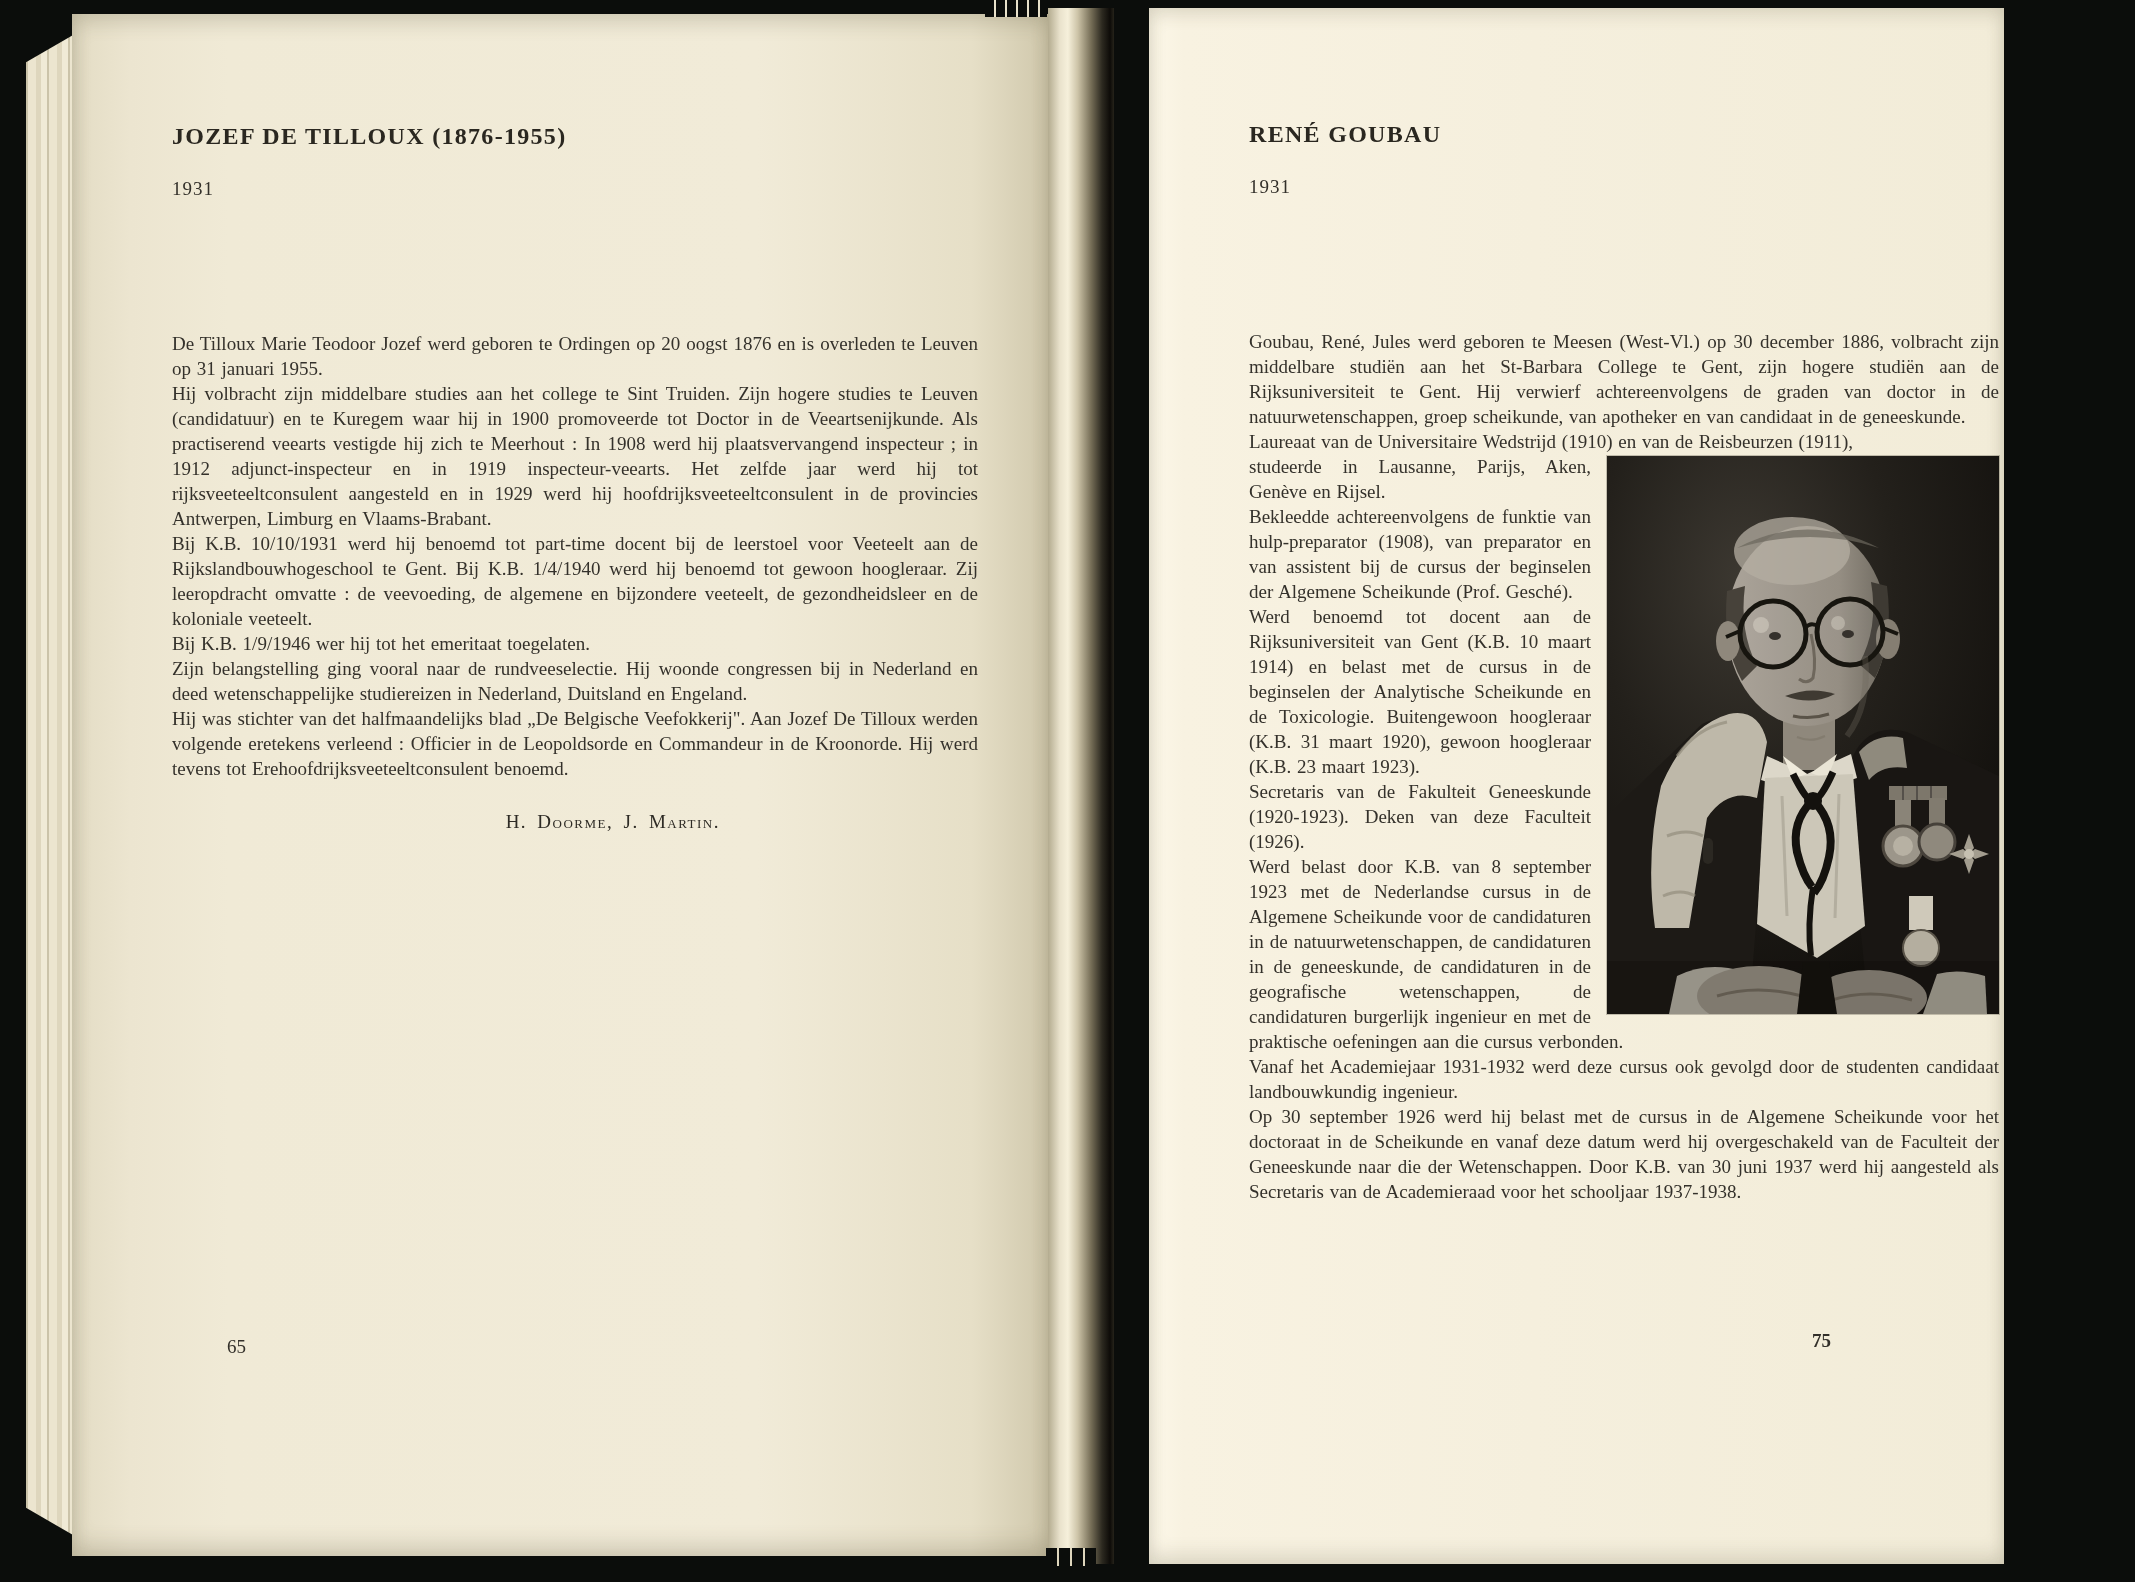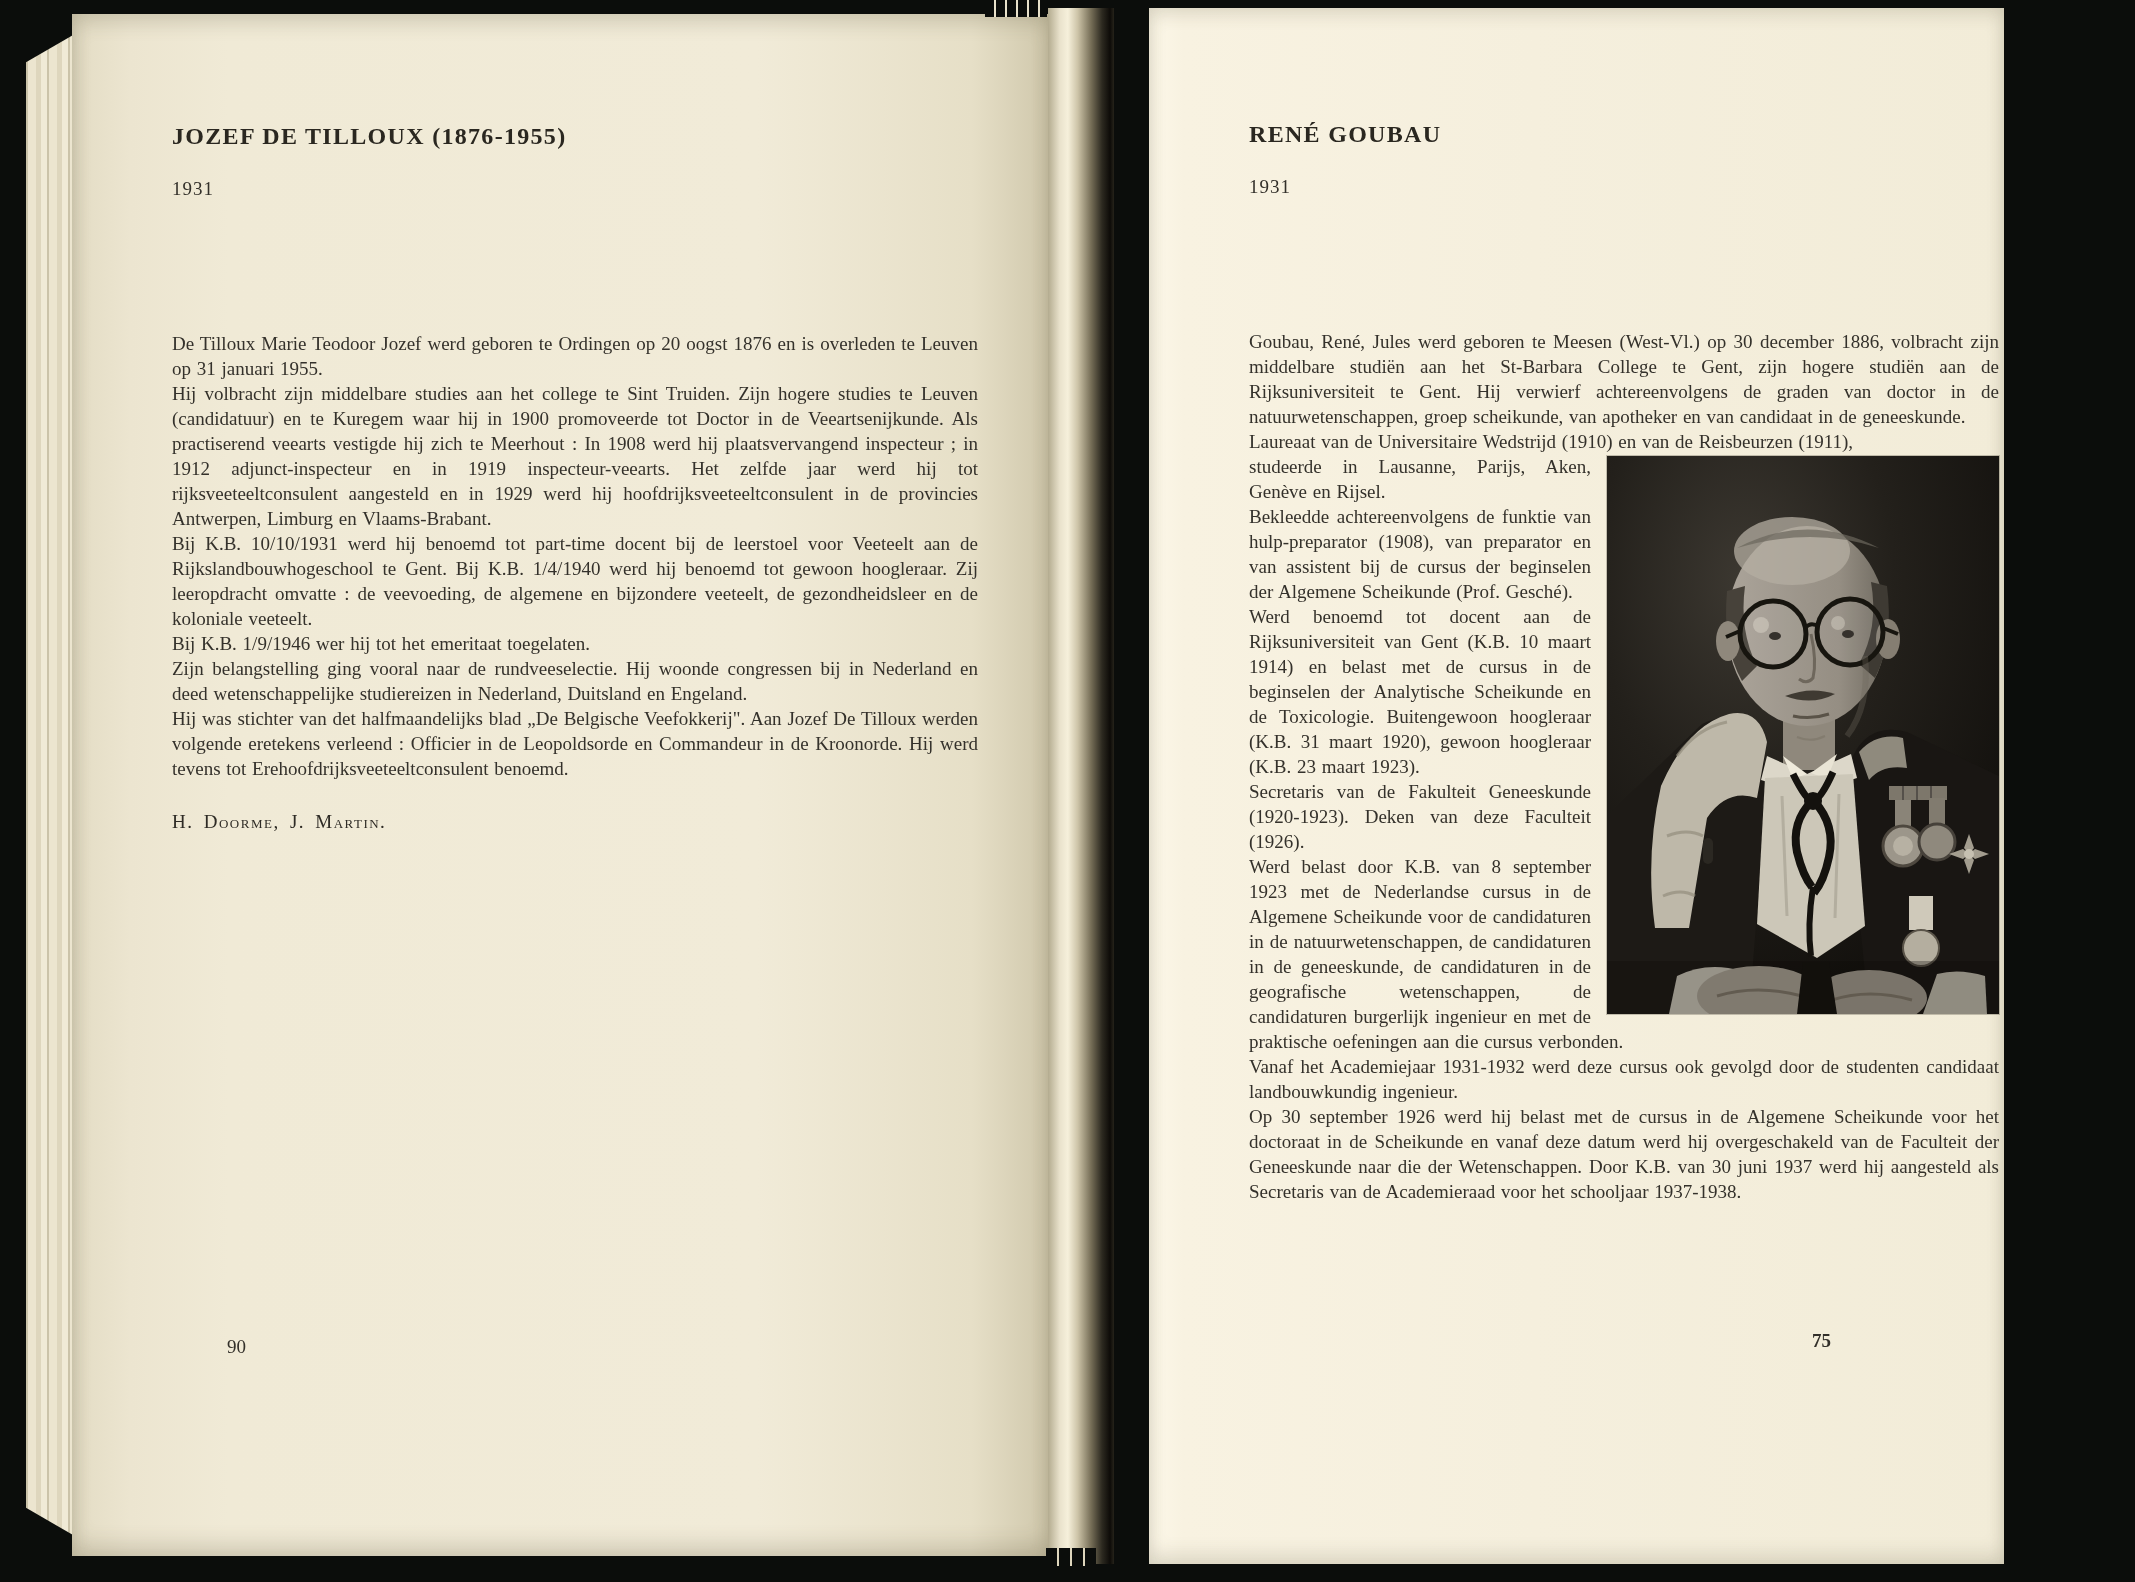--- a/index.html
+++ b/index.html
@@ -50,21 +50,21 @@
   .year {
     margin-top:26px; font-size:19px; letter-spacing:1px;
     color:#33302a; line-height:25px;
   }
   .body-text {
     margin-top:130px; font-size:19px; line-height:25px; text-align:justify;
     color:#34312b; word-spacing:1px;font-family:Liberation Serif, serif;
   }
   .body-text p { margin:0; }
   .signature {
-    margin-top:30px; font-size:19px; color:#2e2b25; text-align:left;
+    margin-top:30px; font-size:19px; color:#2e2b25; text-align:right;
     padding-right:258px; font-variant:small-caps; letter-spacing:1.5px;
     word-spacing:4px;
   }
   .pagenum { position:absolute; font-size:19px; color:#33302a; }
   .pagenum.pl { left:155px; top:1322px; }
   .pagenum.pr { right:173px; top:1322px;font-weight:bold; }
   figure.photo {
     float:right; width:392px; height:558px; margin:2px 0 12px 16px;
     padding:0; background:#131110; box-shadow:0 0 0 1px rgba(40,35,25,0.25);
   }
@@ -84,21 +84,21 @@
       <div class="body-text">
         <p>De Tilloux Marie Teodoor Jozef werd geboren te Ordingen op 20 oogst 1876 en is overleden te Leuven op 31 januari 1955.</p>
         <p>Hij volbracht zijn middelbare studies aan het college te Sint Truiden. Zijn hogere studies te Leuven (candidatuur) en te Kuregem waar hij in 1900 promoveerde tot Doctor in de Veeartsenijkunde. Als practiserend veearts vestigde hij zich te Meerhout : In 1908 werd hij plaatsvervangend inspecteur ; in 1912 adjunct-inspecteur en in 1919 inspecteur-veearts. Het zelfde jaar werd hij tot rijksveeteeltconsulent aangesteld en in 1929 werd hij hoofdrijksveeteeltconsulent in de provincies Antwerpen, Limburg en Vlaams-Brabant.</p>
         <p>Bij K.B. 10/10/1931 werd hij benoemd tot part-time docent bij de leerstoel voor Veeteelt aan de Rijkslandbouwhogeschool te Gent. Bij K.B. 1/4/1940 werd hij benoemd tot gewoon hoogleraar. Zij leeropdracht omvatte : de veevoeding, de algemene en bijzondere veeteelt, de gezondheidsleer en de koloniale veeteelt.</p>
         <p>Bij K.B. 1/9/1946 wer hij tot het emeritaat toegelaten.</p>
         <p>Zijn belangstelling ging vooral naar de rundveeselectie. Hij woonde congressen bij in Nederland en deed wetenschappelijke studiereizen in Nederland, Duitsland en Engeland.</p>
         <p>Hij was stichter van det halfmaandelijks blad „De Belgische Veefokkerij". Aan Jozef De Tilloux werden volgende eretekens verleend : Officier in de Leopoldsorde en Commandeur in de Kroonorde. Hij werd tevens tot Erehoofdrijksveeteeltconsulent benoemd.</p>
       </div>
       <div class="signature">H. Doorme, J. Martin.</div>
     </div>
-    <div class="pagenum pl">90</div>
+    <div class="pagenum pl">65</div>
   </div>
 
   <div class="gutter"></div>
 
   <div class="page right">
     <div class="content cr">
       <h1 class="title">RENÉ GOUBAU</h1>
       <div class="year">1931</div>
       <div class="body-text">
         <p>Goubau, René, Jules werd geboren te Meesen (West-Vl.) op 30 december 1886, volbracht zijn middelbare studiën aan het St-Barbara College te Gent, zijn hogere studiën aan de Rijksuniversiteit te Gent. Hij verwierf achtereenvolgens de graden van doctor in de natuurwetenschappen, groep scheikunde, van apotheker en van candidaat in de geneeskunde.</p>

